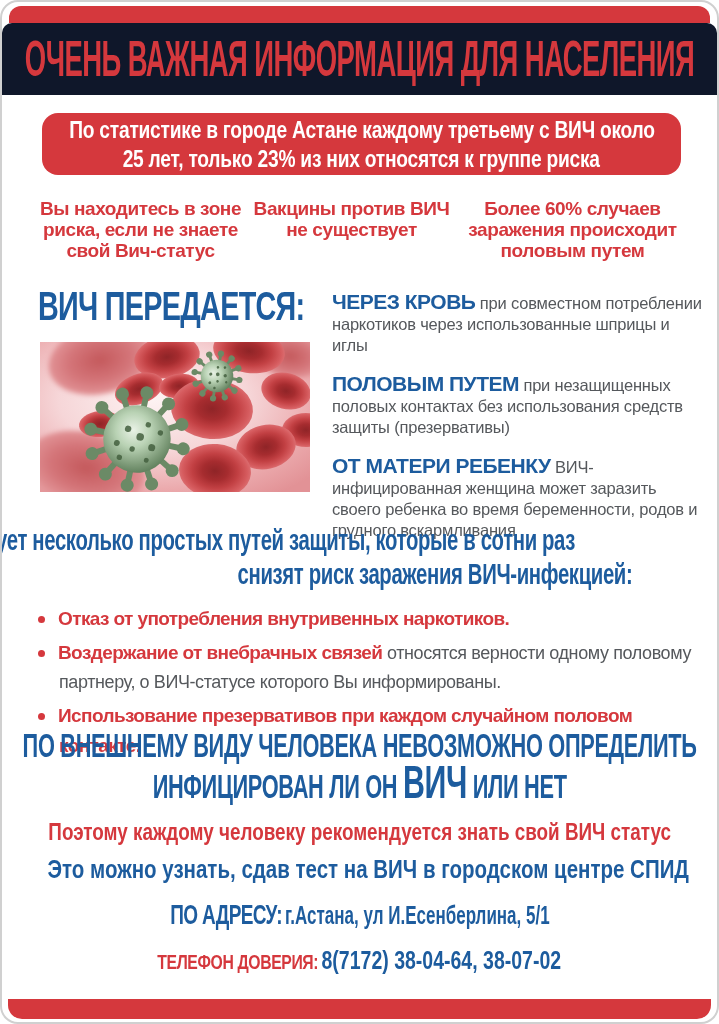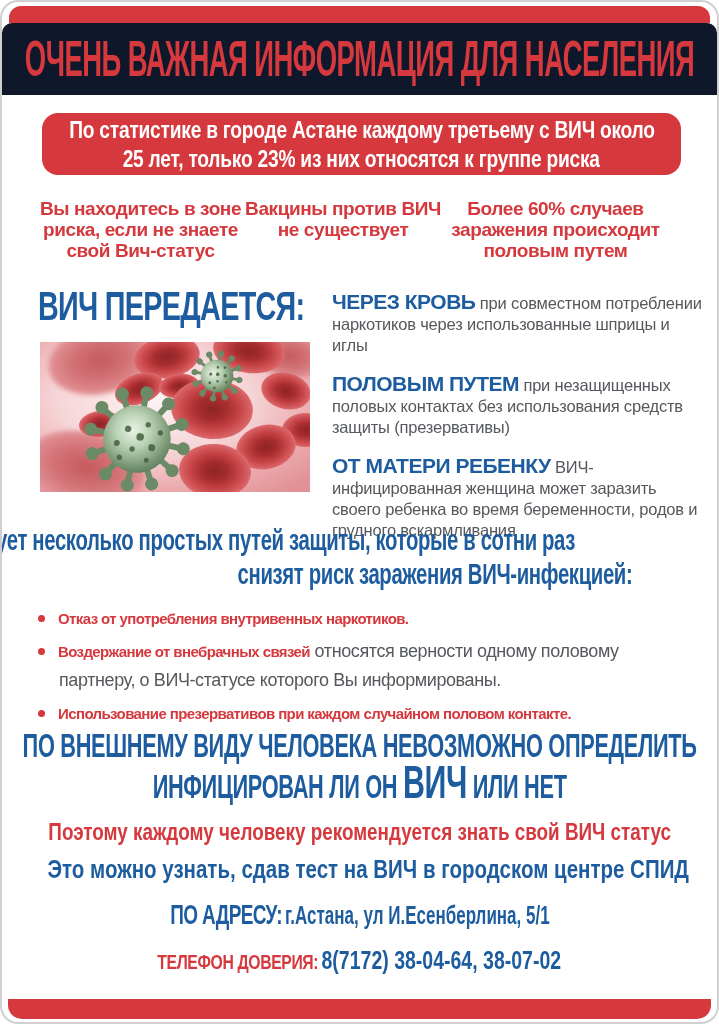--- a/index.html
+++ b/index.html
@@ -11,38 +11,38 @@
   
   .top-band{position:absolute;top:4px;left:7px;right:7px;height:17px;background:#d5383d;border-radius:12px 12px 0 0;}
   .title-band{position:absolute;top:21px;left:0;right:0;height:72px;background:#0f172a;border-radius:10px 10px 0 0;
     display:flex;justify-content:center;align-items:center;}
   .title{font-size:50px;font-weight:bold;color:#d5383d;white-space:nowrap;transform:scaleX(.55);letter-spacing:-1px;}
   
   .stats{position:absolute;top:111px;left:40px;width:639px;height:62px;background:#d5383d;border-radius:16px;
     display:flex;flex-direction:column;justify-content:center;align-items:center;color:#fff;}
   .stats .line{font-size:24px;font-weight:bold;white-space:nowrap;transform:scaleX(.8);line-height:29px;letter-spacing:-.3px;}
   
-  .facts{position:absolute;top:196px;left:36px;width:647px;display:flex;}
+  .facts{position:absolute;top:196px;left:36px;width:647px;display:flex;justify-content:space-between;}
   .fact{color:#d5383d;font-weight:bold;font-size:19px;line-height:21px;text-align:center;letter-spacing:-.4px;}
   .fact:nth-child(1){width:205px;} .fact:nth-child(2){width:200px;} .fact:nth-child(3){width:225px;}
   
   .trans-heading{position:absolute;top:282px;left:36px;font-size:40px;font-weight:bold;color:#1d5c9e;
     white-space:nowrap;transform:scaleX(.72);transform-origin:0 50%;letter-spacing:-1px;}
   .blood-img{position:absolute;top:340px;left:38px;width:270px;height:150px;}
   .routes{position:absolute;top:289px;left:330px;width:372px;}
   .route{margin:0 0 17px 0;font-size:16.5px;line-height:21px;color:#55585c;letter-spacing:-.2px;}
   .route-lead{font-size:21px;font-weight:bold;color:#1d5c9e;letter-spacing:-.5px;}
   
   .protect-heading{position:absolute;top:521px;left:0;right:0;display:flex;flex-direction:column;align-items:flex-end;
     color:#1d5c9e;font-weight:bold;padding-left:36px;}
   .protect-heading .line{font-size:29px;white-space:nowrap;transform:scaleX(.7);line-height:34px;letter-spacing:-.5px;}
   .bullets{position:absolute;top:602px;left:36px;width:653px;}
   .bullet{margin:0 0 4px 0;padding-left:21px;text-indent:-21px;font-size:18px;line-height:29px;color:#55585c;letter-spacing:-.4px;}
   .dot{display:inline-block;width:7px;height:7px;border-radius:50%;background:#d5383d;margin-right:13px;vertical-align:2px;}
-  .b-lead{color:#d5383d;font-weight:bold;font-size:15px;letter-spacing:-.6px;}
+  .b-lead{color:#d5383d;font-weight:bold;font-size:19px;letter-spacing:-.6px;}
   
   .appear{position:absolute;top:726px;left:0;right:0;display:flex;flex-direction:column;align-items:center;
     color:#1d5c9e;font-weight:bold;}
   .appear .line{font-size:33px;white-space:nowrap;transform:scaleX(.66);line-height:36px;letter-spacing:-.5px;}
   .appear .big{font-size:46px;}
   
   .center-flex{position:absolute;left:0;right:0;display:flex;justify-content:center;}
   .recommend{top:817px;} .recommend .sx{font-size:23px;font-weight:bold;color:#d5383d;white-space:nowrap;transform:scaleX(.82);}
   .testing{top:853px;padding-left:17px;} .testing .sx{font-size:25px;font-weight:bold;color:#1d5c9e;white-space:nowrap;transform:scaleX(.82);}
   .address{top:897px;} .address .sx{white-space:nowrap;transform:scaleX(.68);color:#1d5c9e;font-weight:bold;}

